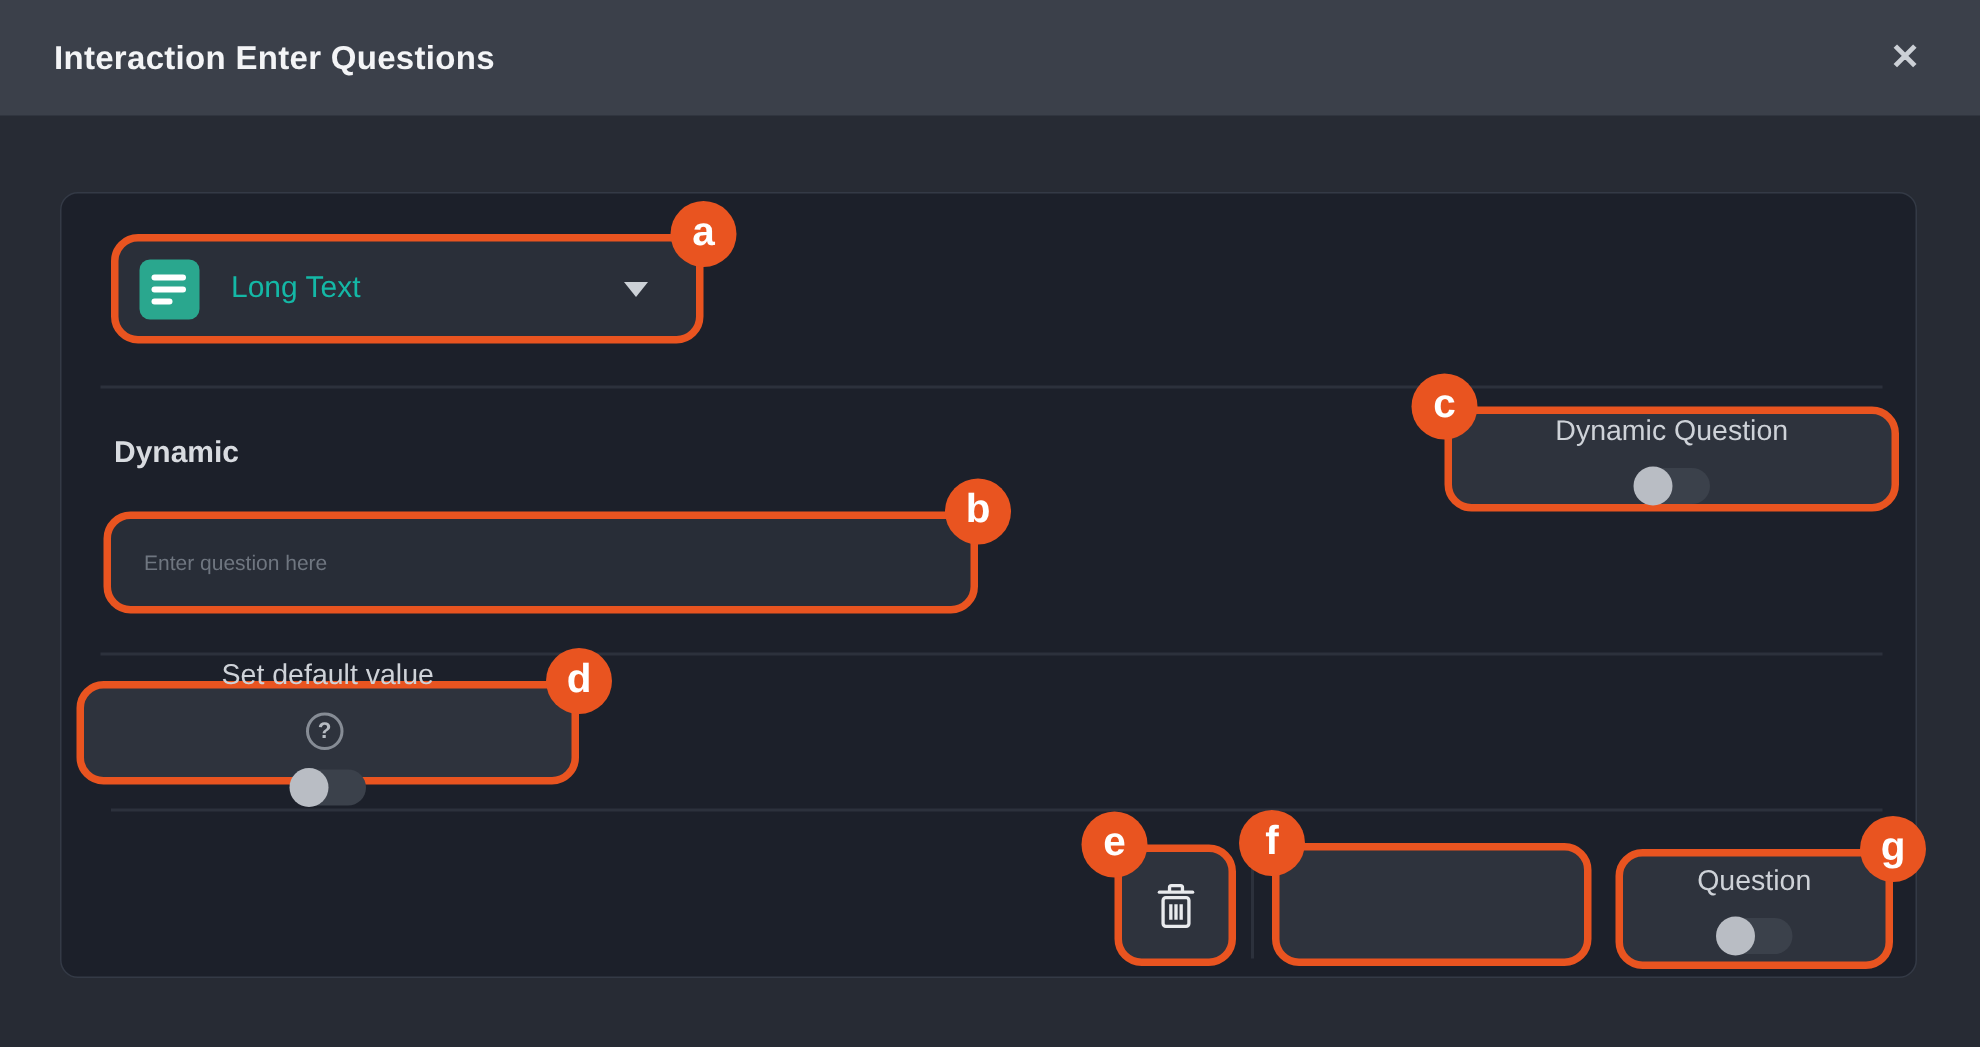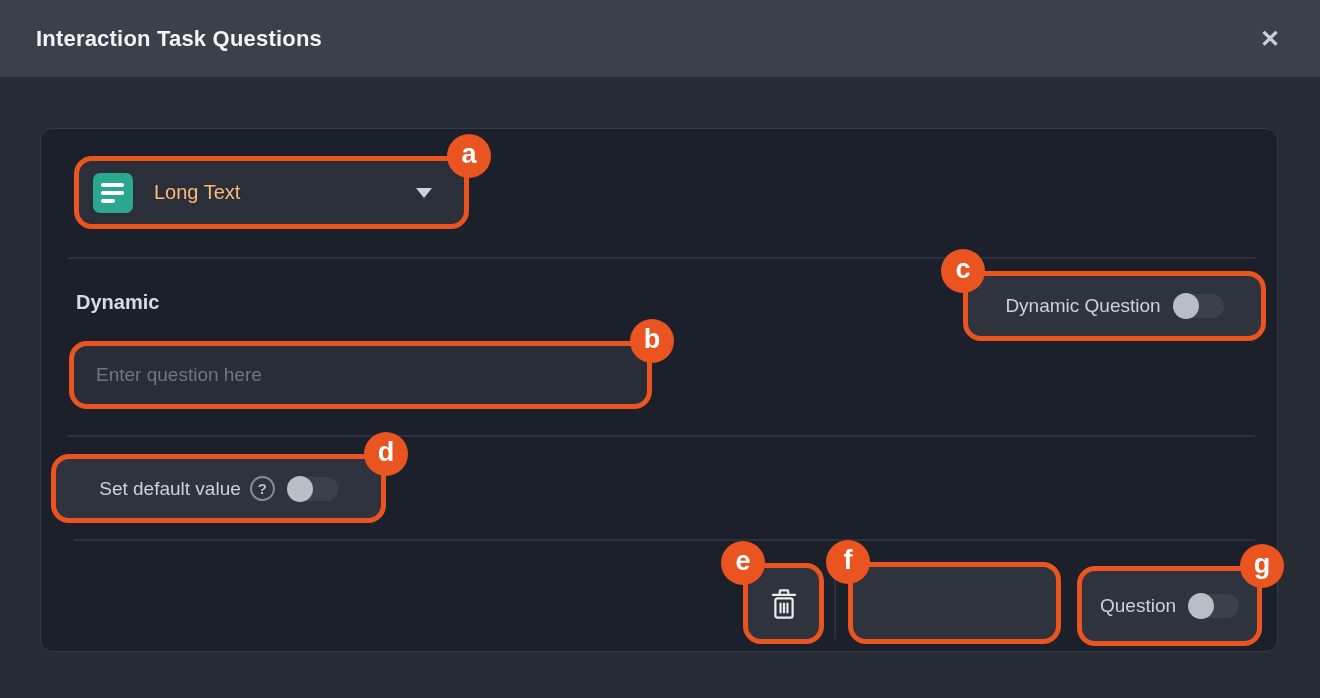--- a/index.html
+++ b/index.html
@@ -67,68 +67,68 @@
   }
   .lt-icon{
     width:40px;height:40px;border-radius:7px;background:var(--icon-teal);
     display:flex;flex-direction:column;justify-content:center;gap:4px;
     padding-left:8px;flex:none;
   }
   .lt-icon i{display:block;height:4px;border-radius:2px;background:#fff;}
   .lt-icon i:nth-child(1){width:23px;}
   .lt-icon i:nth-child(2){width:23px;}
   .lt-icon i:nth-child(3){width:14px;}
-  .dropdown-value{margin-left:21px;font-size:20px;color:#fdba74;flex:1;text-align:left;}
+  .dropdown-value{margin-left:21px;font-size:20px;color:#14b8a6;flex:1;text-align:left;}
   .caret{
     width:0;height:0;flex:none;margin-right:10px;
     border-left:8px solid transparent;border-right:8px solid transparent;
     border-top:10px solid #ccd1d7;
   }
   
   .anno-c{left:922px;top:142px;width:303px;height:70px;}
   .anno-d{left:10px;top:325px;width:335px;height:69px;}
   .anno-f{left:807px;top:433px;width:213px;height:82px;}
   .anno-g{left:1036px;top:437px;width:185px;height:80px;}
   .tgroup{
-    width:100%;height:100%;display:flex;align-items:center;justify-content:center;gap:13px;
+    width:100%;height:100%;display:flex;align-items:center;justify-content:center;gap:13px;flex-direction:column;
   }
   .tgroup .tlabel{font-size:19px;color:#ced2d8;white-space:nowrap;}
   .toggle{
     position:relative;width:50px;height:24px;border-radius:12px;
     background:#3b414b;flex:none;cursor:pointer;
   }
   .toggle .knob{
     position:absolute;left:-1px;top:-1px;width:26px;height:26px;border-radius:50%;
     background:#b9bdc4;
   }
   .help{
     width:25px;height:25px;border-radius:50%;border:2px solid #868c95;
     color:#b6bbc2;font-size:15px;font-weight:700;flex:none;
     display:flex;align-items:center;justify-content:center;margin-left:-4px;
   }
   
   .anno-b{left:28px;top:212px;width:583px;height:68px;}
   .q-input{
     width:100%;height:100%;background:transparent;border:none;outline:none;
-    padding:0 22px;font-size:19px;color:#d7dade;
+    padding:0 22px;font-size:14px;color:#d7dade;
     font-family:"Liberation Sans","DejaVu Sans",sans-serif;
   }
   .q-input::placeholder{color:#6f7680;opacity:1;}
   
   .anno-e{left:702px;top:434px;width:81px;height:81px;}
   .trash-btn{
     width:100%;height:100%;background:none;border:none;cursor:pointer;
     display:flex;align-items:center;justify-content:center;
   }
 </style>
 </head>
 <body>
 
 <div class="modal-header">
-  <div class="modal-title">Interaction Task Questions</div>
+  <div class="modal-title">Interaction Enter Questions</div>
   <button class="close-btn">
     <span>✕</span>
   </button>
 </div>
 
 <div class="card">
 
   <div class="anno drop anno-a">
     <button class="dropdown">
       <span class="lt-icon">

